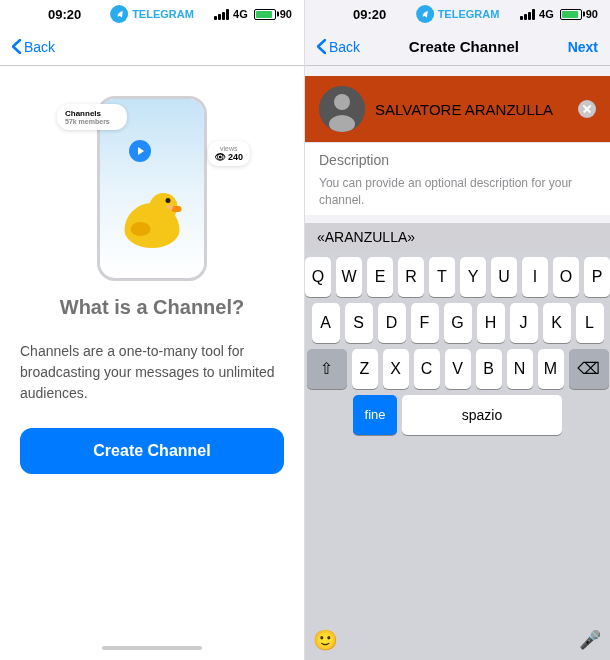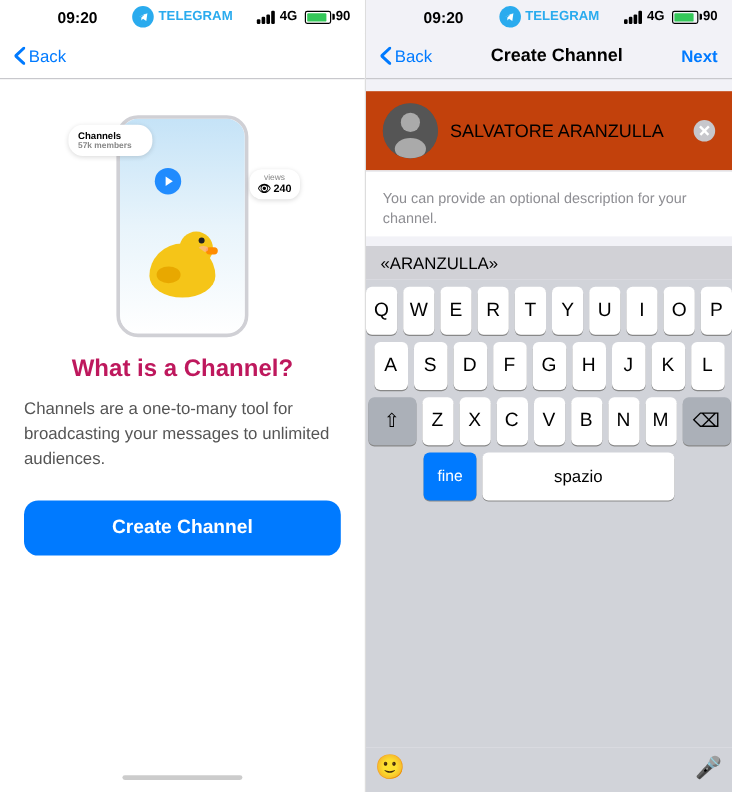--- a/index.html
+++ b/index.html
@@ -257,23 +257,23 @@
       border-left: 6px solid #fff;
       border-top: 4px solid transparent;
       border-bottom: 4px solid transparent;
       margin-left: 2px;
     }
 
     
     .what-title {
       font-size: 20px;
       font-weight: 700;
-      color: #be185d;
+      color: #737373;
       text-align: center;
-      margin-bottom: 11px;
+      margin-bottom: 22px;
     }
     .what-desc {
       font-size: 14px;
       color: #555;
       text-align: left;
       line-height: 1.5;
       margin-bottom: 24px;
     }
 
     .create-btn {
@@ -571,20 +571,21 @@
         <ellipse cx="23" cy="38" rx="13" ry="9" fill="#aaa"></ellipse>
       </svg>
     </div>
     <div class="name-input-wrapper">
       <span class="name-value">SALVATORE ARANZULLA</span>
       <div class="clear-btn"></div>
     </div>
   </div>
 
   <div class="desc-section">
+    <input class="desc-input" placeholder="Description" style="">
     <div class="desc-hint">You can provide an optional description for your channel.</div>
   </div>
 
   <div class="autocomplete-bar">«ARANZULLA»</div>
 
   <div class="keyboard">
 
     <div class="key-row">
       <div class="key">Q</div>
       <div class="key">W</div>

